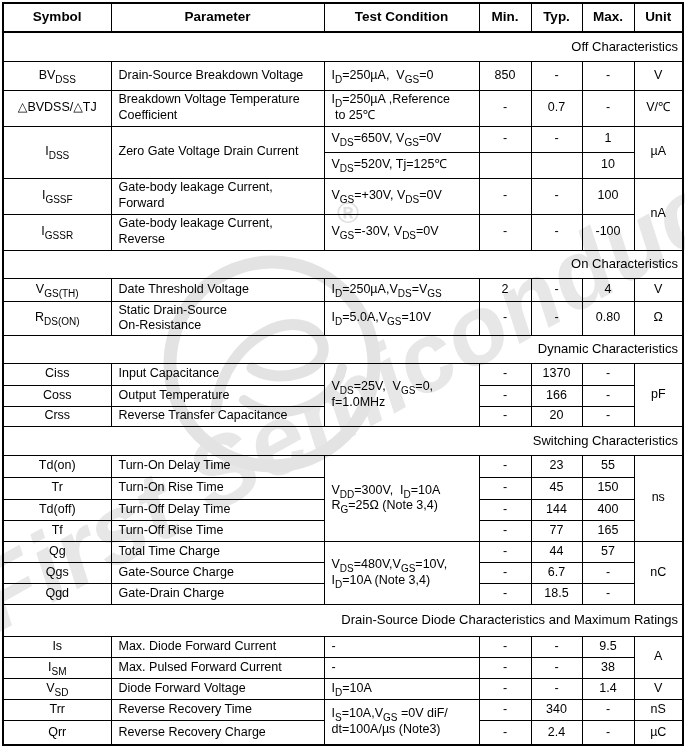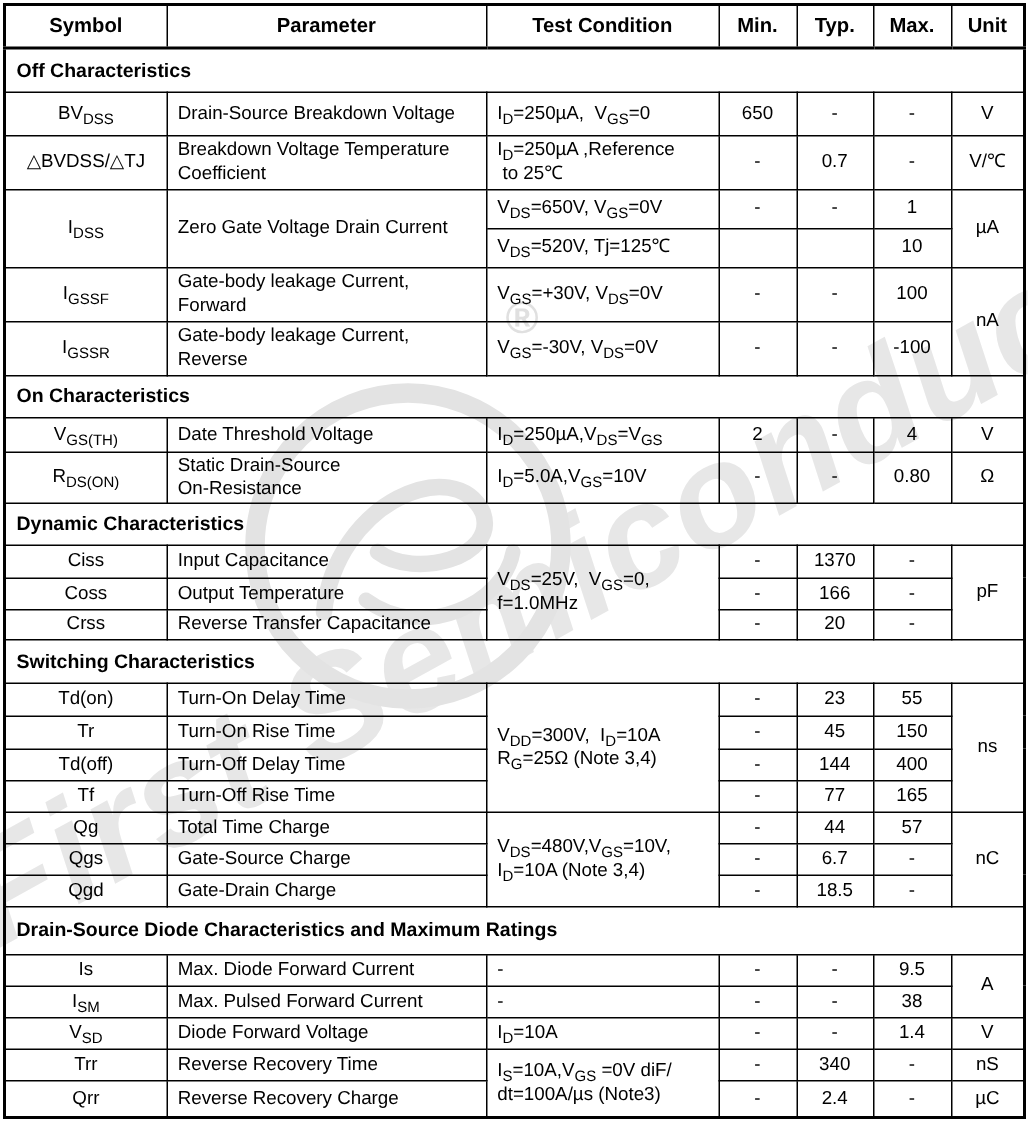--- a/index.html
+++ b/index.html
@@ -29,21 +29,21 @@
     width: 681px; margin: 2px 0 0 2px;
     border: 2px solid #000; background: transparent;
   }
   th, td {
     border: 1px solid #000;
     font-size: 12.5px; line-height: 1.25;
     padding: 1px 4px; vertical-align: middle; overflow: hidden;
   }
   th { font-size: 13.5px; font-weight: bold; text-align: center; }
   tr.header th { border-bottom: 2px solid #000; }
-  td.sec { font-weight: bold; font-size: 13px; text-align: left; padding-left: 7px; }
+  td.sec { font-weight: normal; font-size: 13px; text-align: right; padding-left: 7px; }
   .c { text-align: center; }
   .l { text-align: left; padding-left: 7px; }
   sub { font-size: 10px; line-height: 0; }
   .h20{height:20px}.h21{height:21px}.h22{height:22px}.h23{height:23px}
   .h25{height:25px}.h26{height:26px}.h28{height:28px}.h29{height:29px}
   .h32{height:32px}.h34{height:34px}.h36{height:36px}
 </style>
 </head>
 <body>
 
@@ -80,21 +80,21 @@
     </tr>
 
     <tr class="h29">
       <td class="sec" colspan="7">Off Characteristics</td>
     </tr>
 
     <tr class="h29">
       <td class="c">BV<sub>DSS</sub></td>
       <td class="l">Drain-Source Breakdown Voltage</td>
       <td class="l">I<sub>D</sub>=250µA,&nbsp; V<sub>GS</sub>=0</td>
-      <td class="c">650</td>
+      <td class="c">850</td>
       <td class="c">-</td>
       <td class="c">-</td>
       <td class="c">V</td>
     </tr>
 
     <tr class="h36">
       <td class="c">△BVDSS/△TJ</td>
       <td class="l">Breakdown Voltage Temperature Coefficient</td>
       <td class="l">I<sub>D</sub>=250µA ,Reference<br>&nbsp;to 25℃</td>
       <td class="c">-</td>

